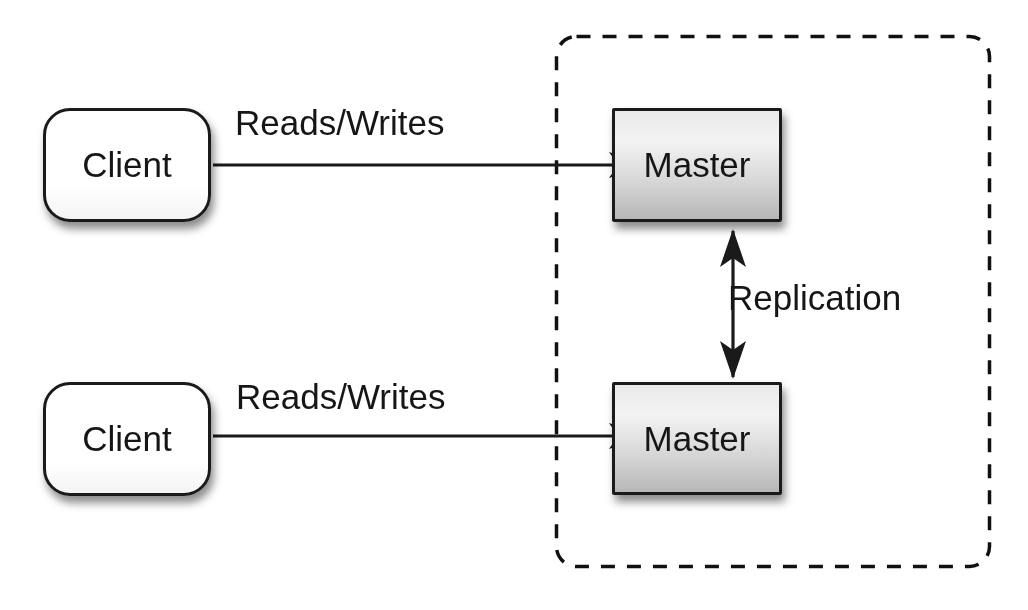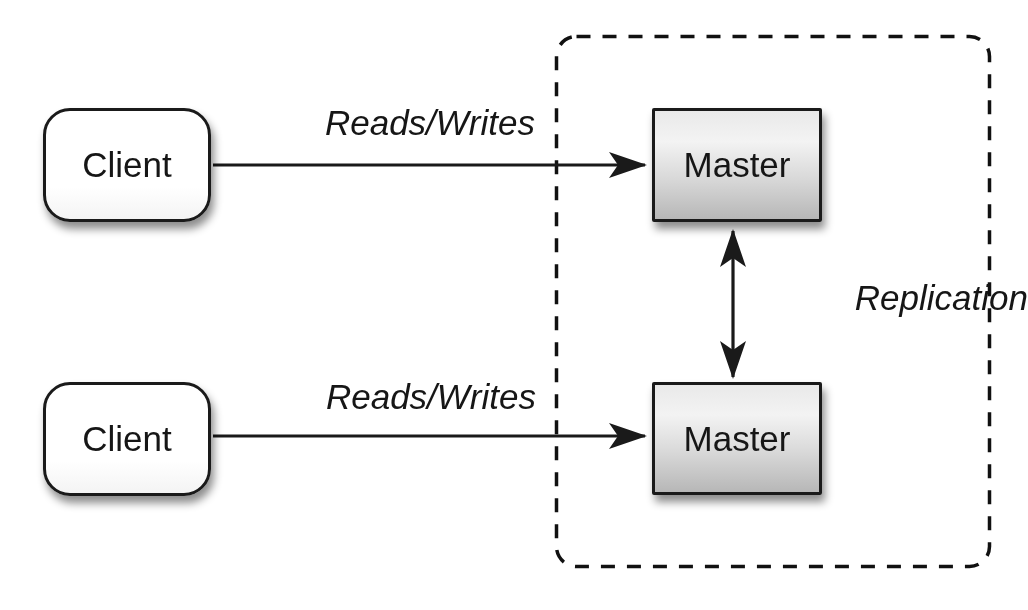--- a/index.html
+++ b/index.html
@@ -41,36 +41,35 @@
   .client {
     left: 43px;
     width: 168px;
     height: 114px;
     border-radius: 27px;
     background: linear-gradient(180deg, #ffffff 0%, #ffffff 70%, #f4f4f4 100%);
   }
   .client-top    { top: 108px; }
   .client-bottom { top: 382px; }
   .master {
-    left: 652px;
+    left: 612px;
     width: 170px;
     border-radius: 2px;
     background: linear-gradient(180deg, #e9e9e9 0%, #f3f3f3 28%, #d9d9d9 62%, #b7b7b7 100%);
   }
   .master-top    { top: 108px; height: 114px; }
   .master-bottom { top: 382px; height: 113px; }
   .edge-label {
     position: absolute;
     width: 300px;
-    text-align: right;
+    text-align: left;
     font-size: 35px;
     color: #161616;
     z-index: 2;
     white-space: nowrap;
-    font-style: italic;
   }
   .label-rw-top      { left: 235px; top: 103px; }
   .label-rw-bottom   { left: 236px; top: 377px; }
   .label-replication { left: 728px; top: 278px; }
   .arrow-line {
     stroke: var(--ink);
     stroke-width: 3.2;
     fill: none;
   }
   .boundary {

